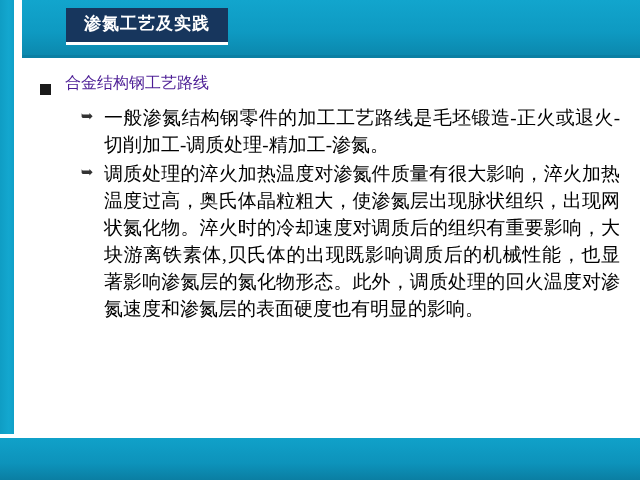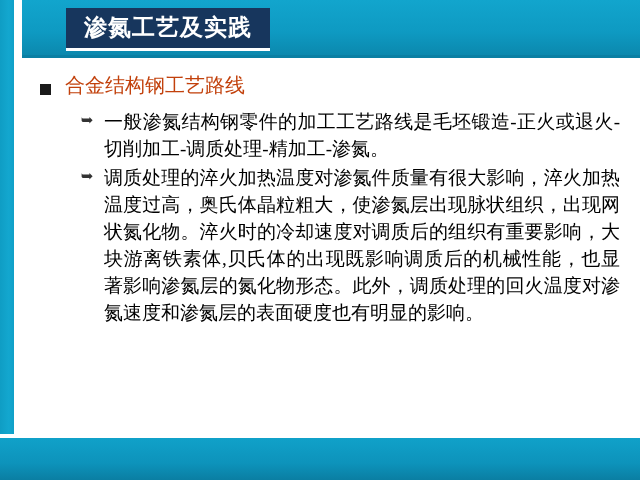--- a/index.html
+++ b/index.html
@@ -60,21 +60,21 @@
   .title-block {
     position: absolute;
     left: 66px;
     top: 8px;
     background: #17365d;
     padding: 6px 18px 8px 18px;
     border-bottom: 3px solid #ffffff;
   }
   .title-text {
     color: #ffffff;
-    font-size: 23px;
+    font-size: 17px;
     font-weight: bold;
     letter-spacing: 1px;
     line-height: 1.15;
     white-space: nowrap;
   }
   
   .bottom-band {
     position: absolute;
     left: 0;
     bottom: 0;
@@ -105,22 +105,22 @@
   .bullet-square {
     width: 11px;
     height: 11px;
     background: #1a1a1a;
     margin-top: 12px;
     margin-right: 14px;
     flex: 0 0 auto;
   }
   .level1-text {
     font-family: "DejaVu Serif", "Liberation Serif", serif;
-    font-size: 20px;
-    color: #c2410c;
+    font-size: 16px;
+    color: #4c1d95;
     line-height: 1.35;
   }
   .level2 {
     display: flex;
     align-items: flex-start;
     margin-left: 38px;
     margin-bottom: 2px;
   }
   .arrow {
     flex: 0 0 auto;

